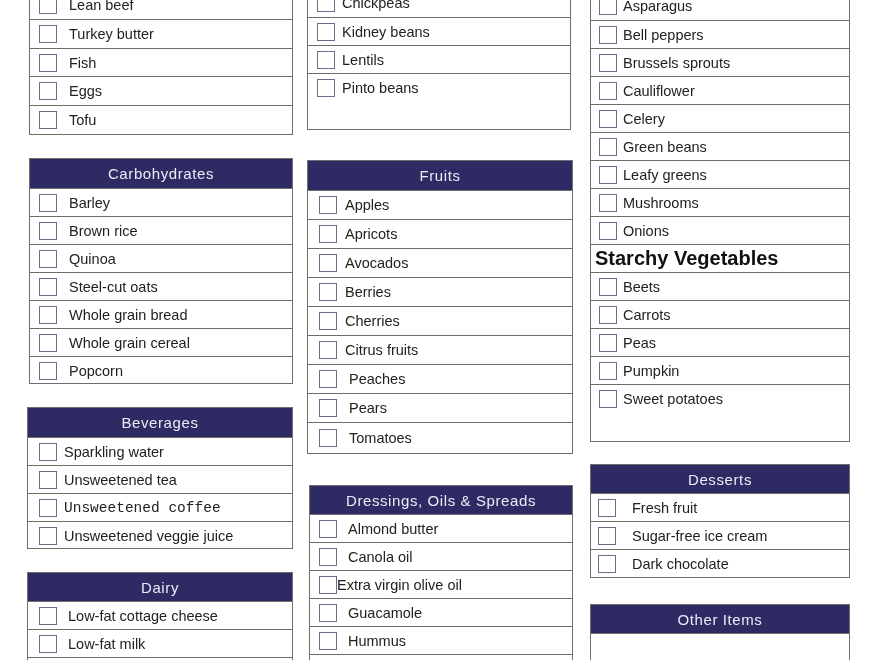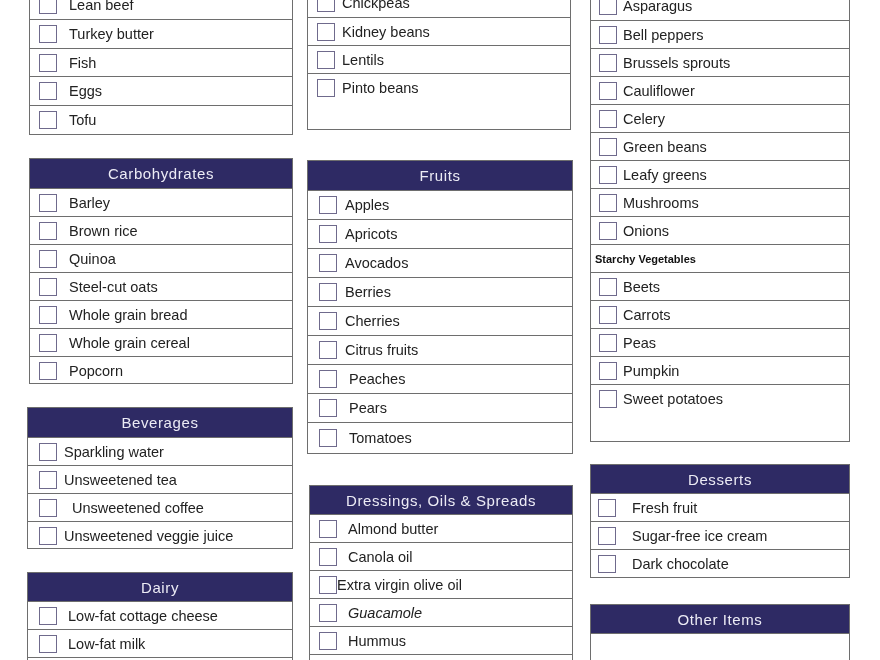--- a/index.html
+++ b/index.html
@@ -39,21 +39,21 @@
     box-sizing: border-box;
     background: #ffffff;
     flex: 0 0 auto;
     cursor: pointer;
   }
   .subhead {
     display: flex; align-items: center;
     border-bottom: 1.5px solid #6e6e6e;
     box-sizing: border-box;
     font-weight: bold;
-    font-size: 11px;
+    font-size: 20px;
     color: #111111;
     padding-left: 4px;
   }
   .empty-body { height: 80px; }
 </style>
 </head>
 <body>
 
 <div class="panel" style="left:29px; top:-10px; width:264px; height:145px;">
   <div class="row" style="height:29px; padding-left:9px;">
@@ -234,21 +234,21 @@
   <div class="row" style="height:28px; padding-left:11px;">
       <span class="cb"></span>
       <span style="margin-left:7px;">Sparkling water</span>
     </div>
   <div class="row" style="height:28px; padding-left:11px;">
       <span class="cb"></span>
       <span style="margin-left:7px;">Unsweetened tea</span>
     </div>
   <div class="row" style="height:28px; padding-left:11px;">
       <span class="cb"></span>
-      <span style="margin-left:15px;">Unsweetened coffee</span>
+      <span style="margin-left:7px;font-family:Liberation Mono, monospace;">Unsweetened coffee</span>
     </div>
   <div class="row" style="height:28px; padding-left:11px;">
       <span class="cb"></span>
       <span style="margin-left:7px;">Unsweetened veggie juice</span>
     </div>
 </div>
 
 <div class="panel" style="left:309px; top:485px; width:264px; height:190px;">
   <div class="panel-header" style="height:29px;">Dressings, Oils &amp; Spreads</div>
   <div class="row" style="height:28px; padding-left:9px;">
@@ -256,21 +256,21 @@
       <span style="margin-left:11px;">Almond butter</span>
     </div>
   <div class="row" style="height:28px; padding-left:9px;">
       <span class="cb"></span>
       <span style="margin-left:11px;">Canola oil</span>
     </div>
   <div class="row" style="height:28px; padding-left:9px;">
       <span class="cb"></span>
       <span style="margin-left:0;">Extra virgin olive oil</span>
     </div>
-  <div class="row" style="height:28px; padding-left:9px;font-style:italic;">
+  <div class="row" style="height:28px; padding-left:9px;">
       <span class="cb"></span>
       <span style="margin-left:11px;">Guacamole</span>
     </div>
   <div class="row" style="height:28px; padding-left:9px; border-bottom:1.5px solid #6e6e6e;">
       <span class="cb"></span>
       <span style="margin-left:11px;">Hummus</span>
     </div>
   <div class="row" style="height:28px; padding-left:9px;"></div>
 </div>
 

